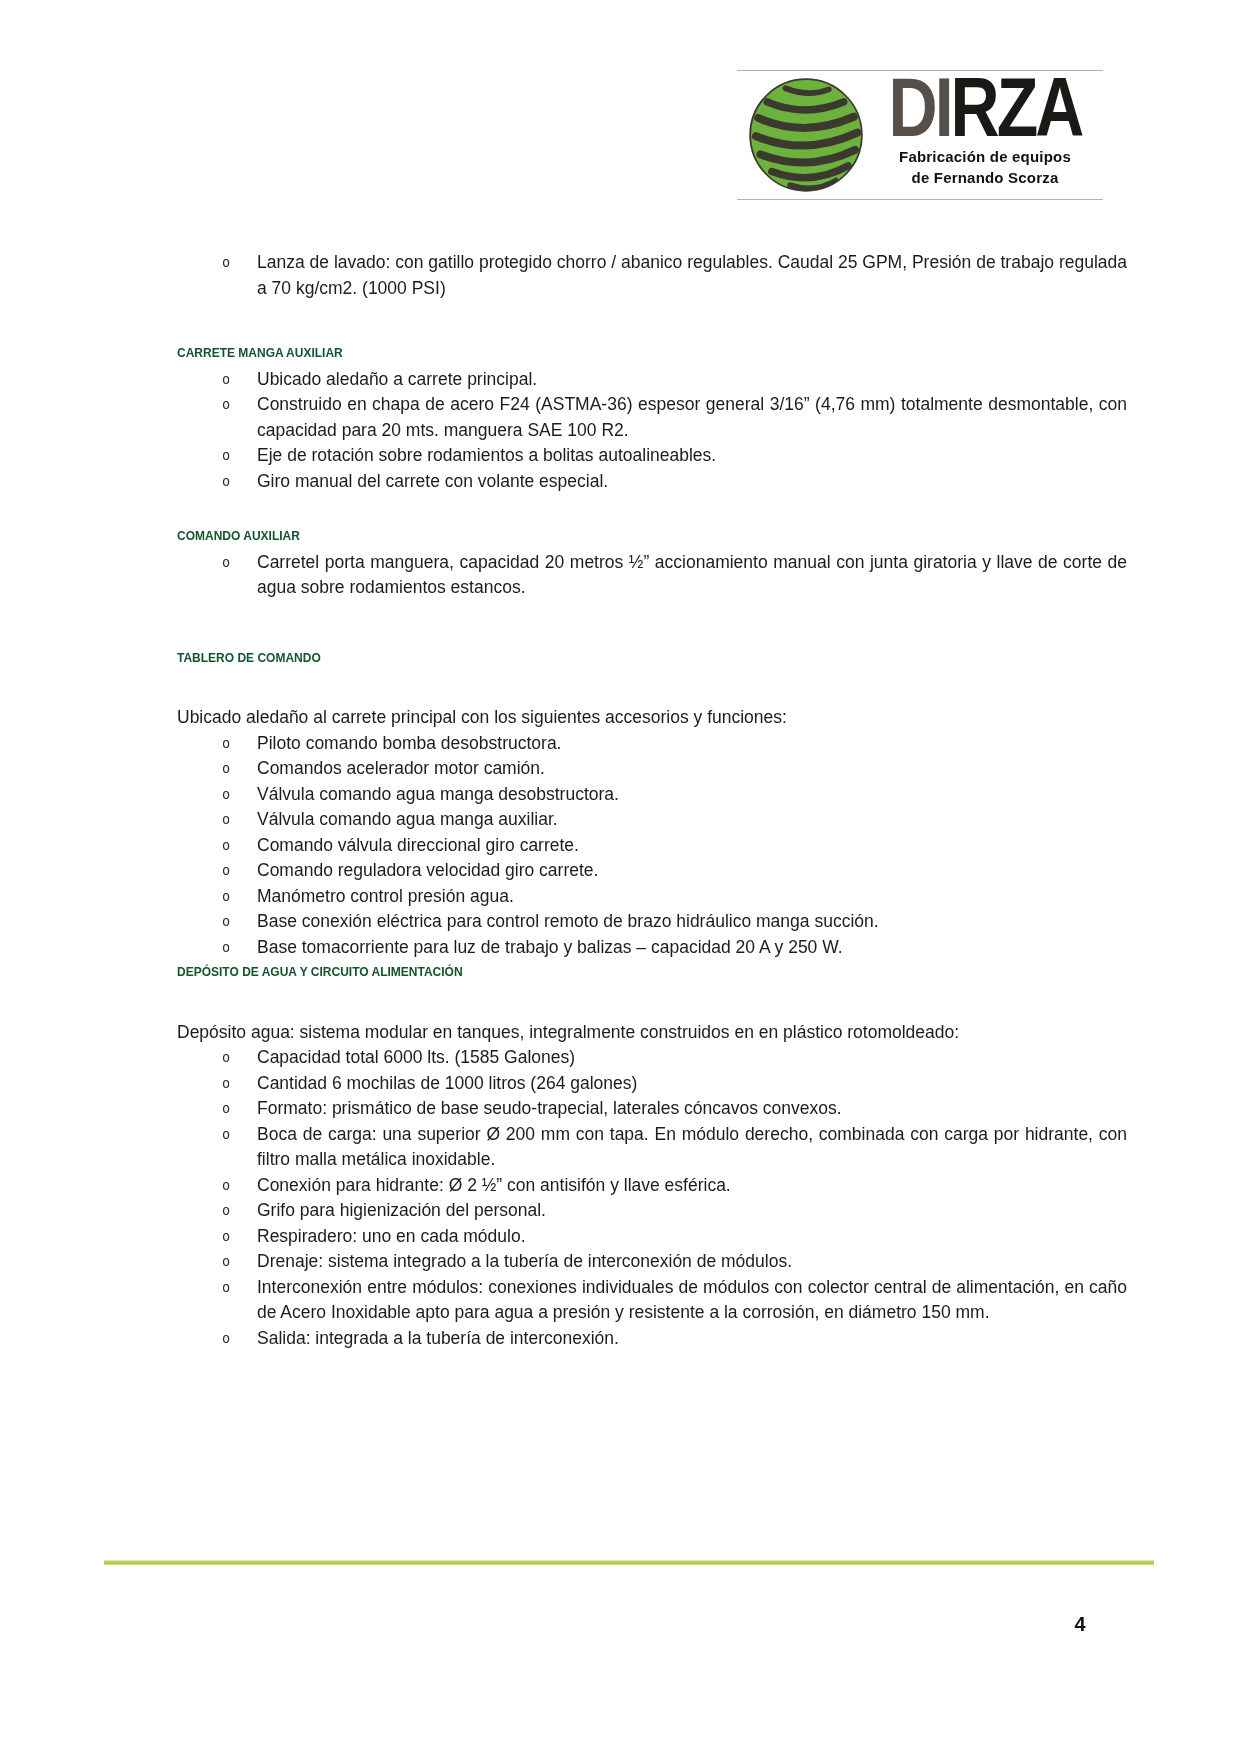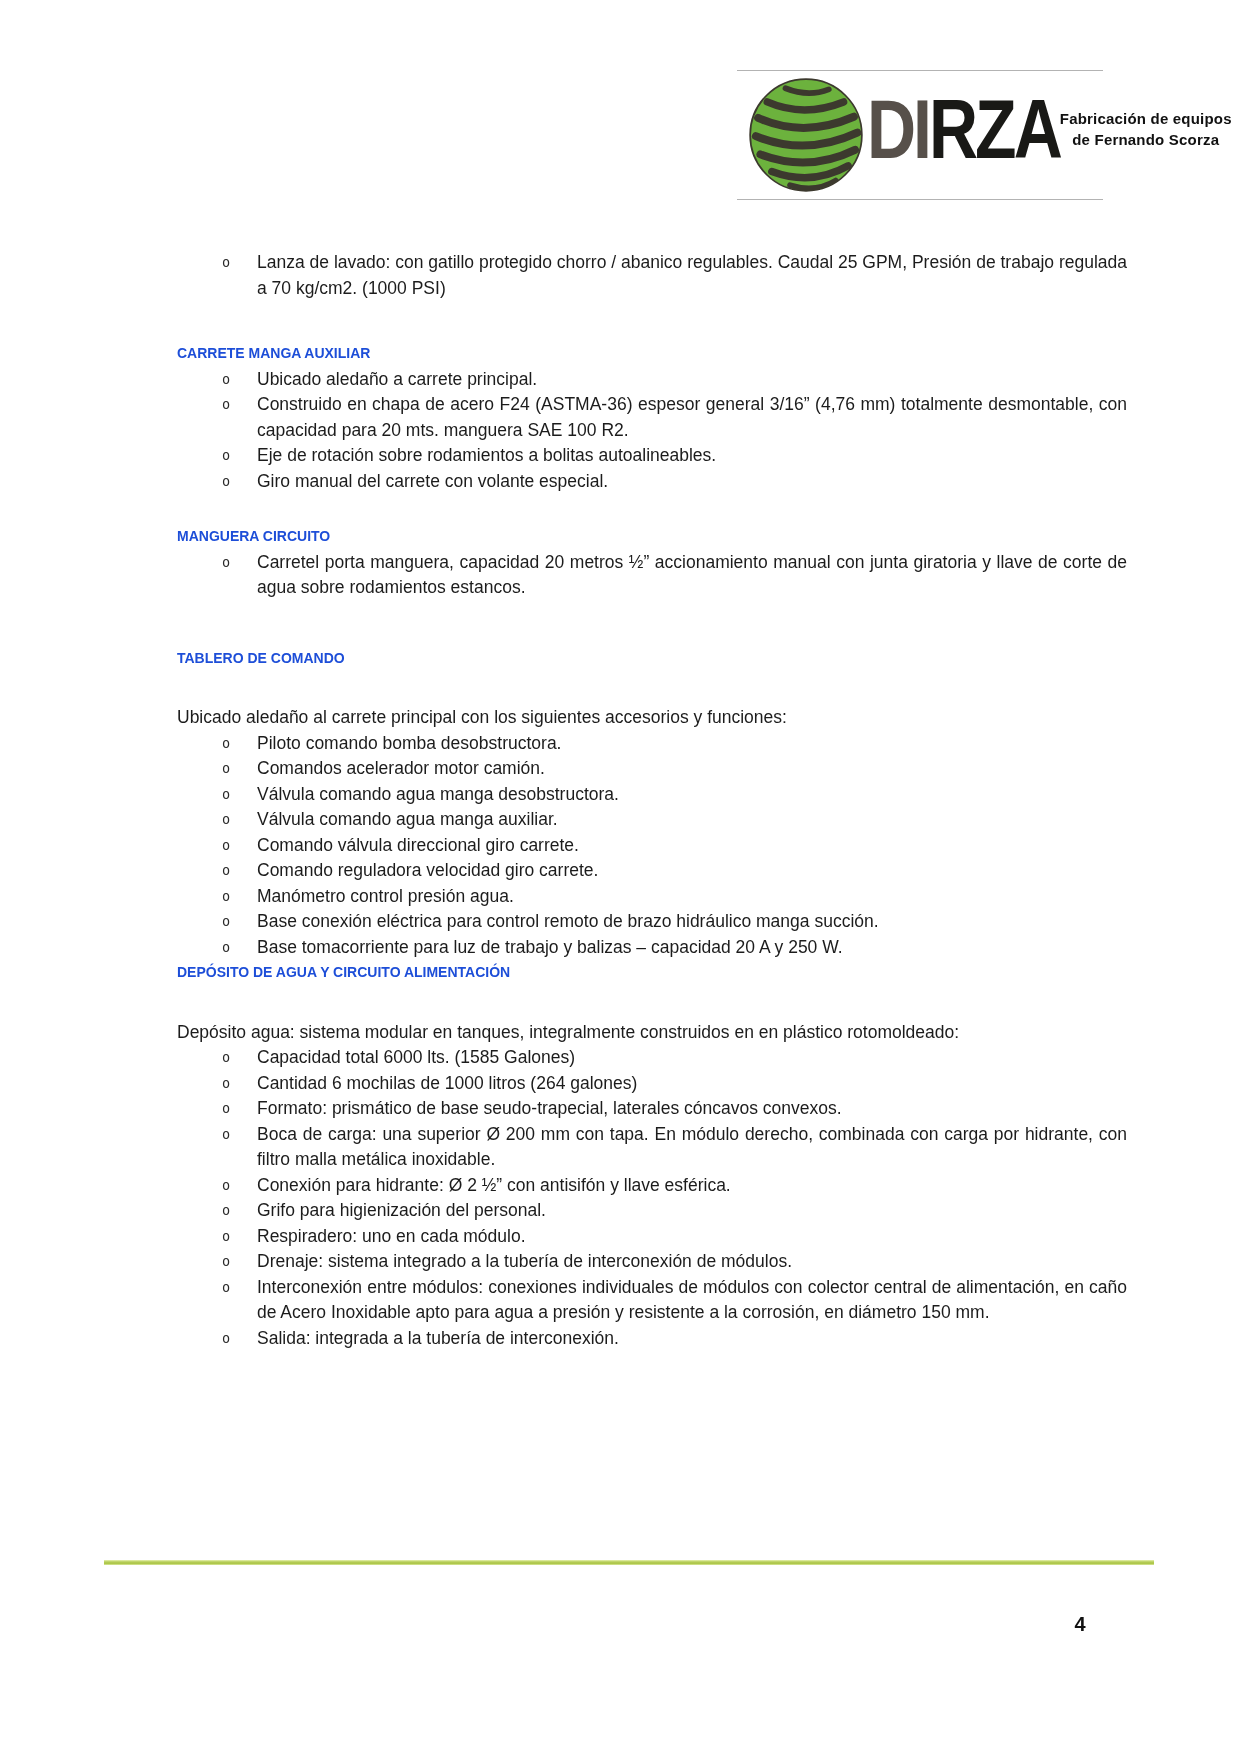--- a/index.html
+++ b/index.html
@@ -17,38 +17,38 @@
   .logo-box {
     position:absolute; left:737px; top:70px;
     width:366px; height:130px;
     background:#fff;
     border-top:1px solid #b3b3b3;
     border-bottom:1px solid #b3b3b3;
     display:flex; align-items:center;
     box-sizing:border-box;
   }
   .globe { width:114px; height:114px; margin-left:12px; flex:0 0 auto; }
-  .logo-right { display:flex; flex-direction:row; margin-left:4px; width:238px; }
+  .logo-right { display:flex; flex-direction:column; align-items:center; margin-left:4px; width:238px; }
   .brand {
     font-weight:bold; font-size:68px; line-height:60px;
     letter-spacing:-3px;
     transform:scaleY(1.22);
     transform-origin:center bottom;
     white-space:nowrap;
   }
   .brand .di  { color:#57504a; }
   .brand .rza { color:#191916; }
   .tagline { font-size:15px; font-weight:700; color:#111; line-height:21px; text-align:center; letter-spacing:0.2px; margin-top:3px; white-space:nowrap; }
 
   
   .content {
     position:absolute; left:177px; top:250px; width:950px;
     font-size:17.5px; line-height:25.5px;
   }
-  .sec-h { margin:0; font-size:14px; font-weight:bold; line-height:25.5px; color:#1d4ed8; }
+  .sec-h { margin:0; font-size:12px; font-weight:bold; line-height:25.5px; color:#14532d; }
   .para  { margin:0; text-align:justify; }
   ul.blist { margin:0; padding:0; list-style:none; }
   li.bitem {
     position:relative; padding-left:80px;
     text-align:justify; text-justify:inter-word;
   }
   li.bitem .mk {
     position:absolute; left:45px; top:0;
     font-family:"DejaVu Sans Mono", monospace;
     font-size:13.5px; line-height:25.5px; color:#2a2a2a;
@@ -117,21 +117,21 @@
 
         <li class="bitem"><span class="mk">o</span><span>Ubicado aledaño a carrete principal.</span></li>
 
         <li class="bitem"><span class="mk">o</span><span>Construido en chapa de acero F24 (ASTMA-36) espesor general 3/16” (4,76 mm) totalmente desmontable, con capacidad para 20 mts. manguera SAE 100 R2.</span></li>
 
         <li class="bitem"><span class="mk">o</span><span>Eje de rotación sobre rodamientos a bolitas autoalineables.</span></li>
 
         <li class="bitem"><span class="mk">o</span><span>Giro manual del carrete con volante especial.</span></li>
       </ul>
 
-    <h2 class="sec-h mt-h2">MANGUERA CIRCUITO</h2>
+    <h2 class="sec-h mt-h2">COMANDO AUXILIAR</h2>
     <ul class="blist mt-list">
 
         <li class="bitem"><span class="mk">o</span><span>Carretel porta manguera, capacidad 20 metros ½” accionamiento manual con junta giratoria y llave de corte de agua sobre rodamientos estancos.</span></li>
       </ul>
 
     <h2 class="sec-h mt-h3">TABLERO DE COMANDO</h2>
     <p class="para mt-para">Ubicado aledaño al carrete principal con los siguientes accesorios y funciones:</p>
     <ul class="blist mt-list2">
 
         <li class="bitem"><span class="mk">o</span><span>Piloto comando bomba desobstructora.</span></li>

